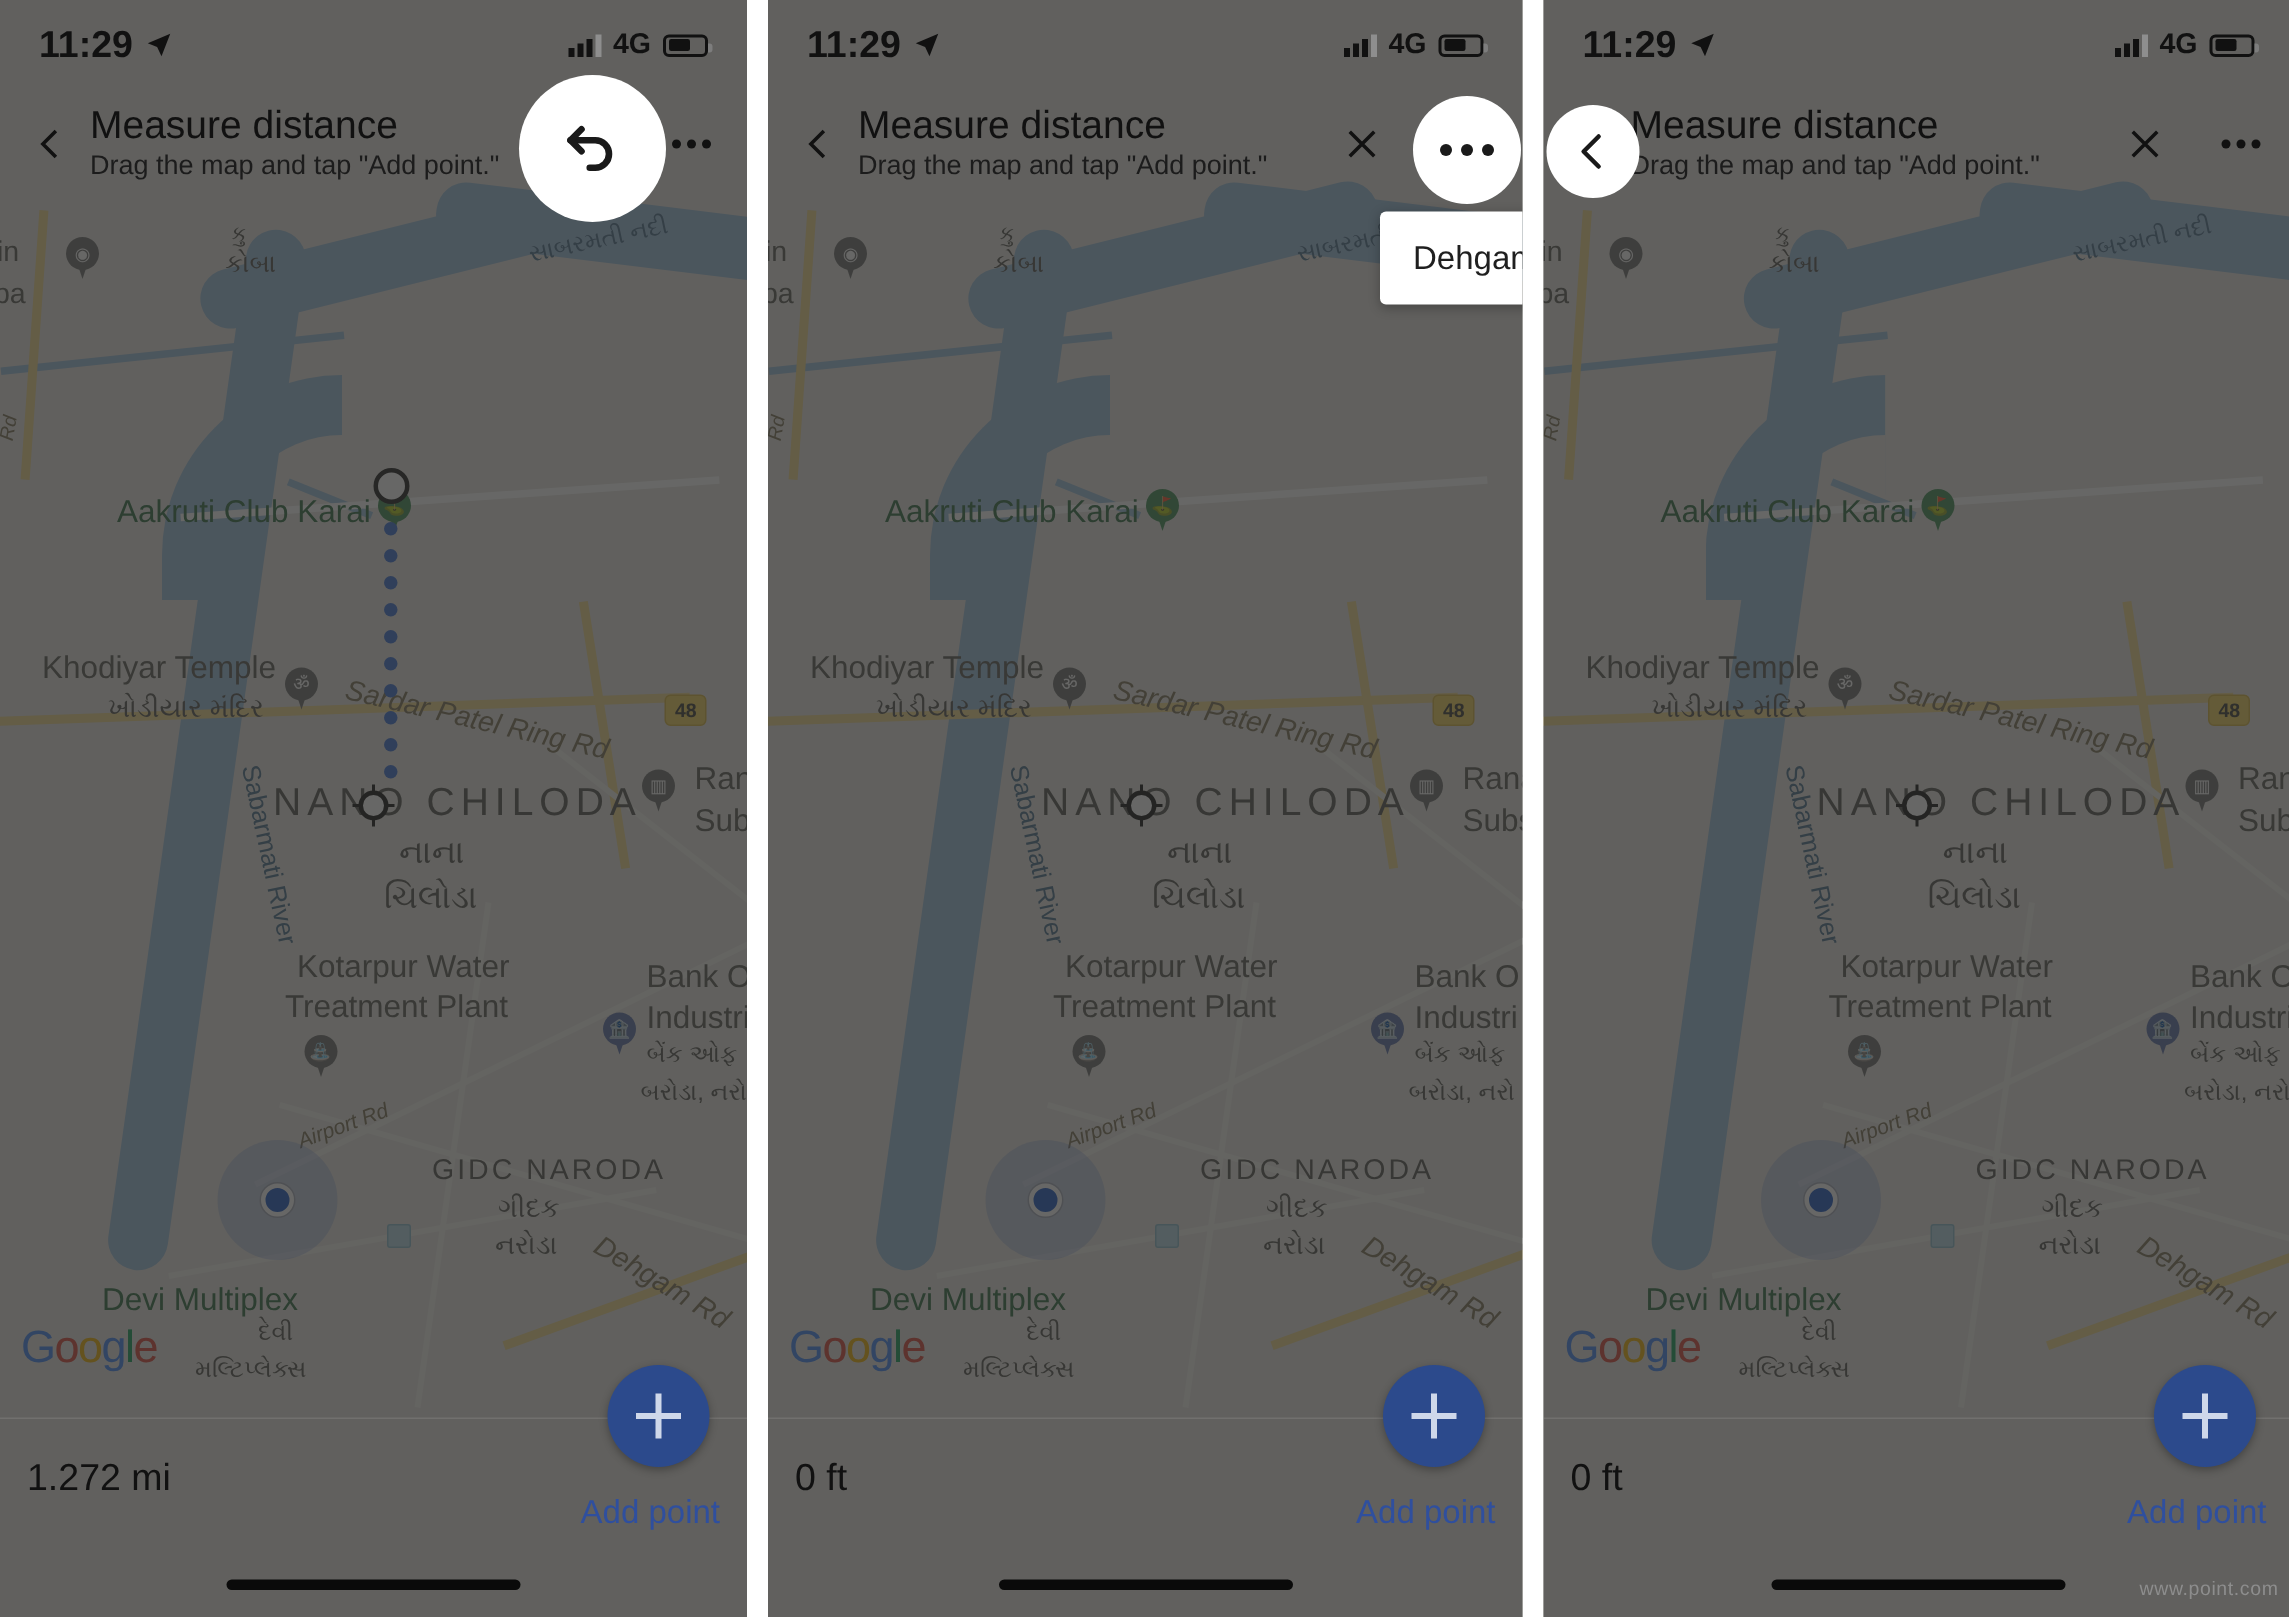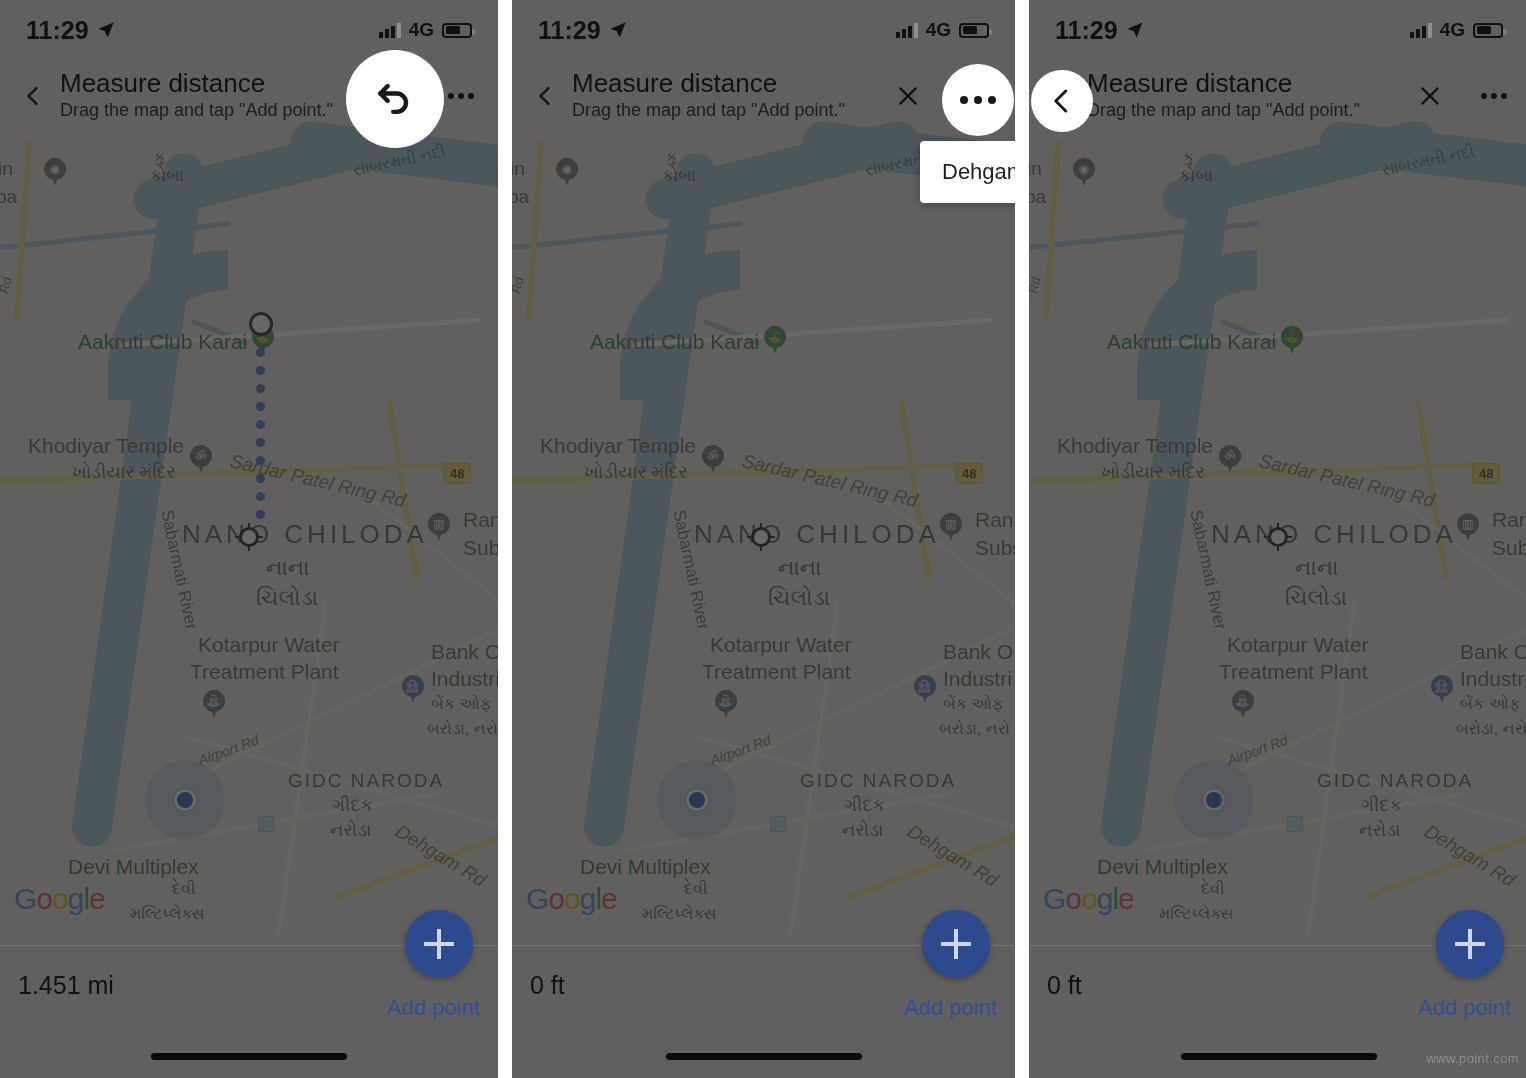--- a/index.html
+++ b/index.html
@@ -405,21 +405,21 @@
 
     <div class="spot undo">
       <svg class="undo-ico" viewBox="0 0 24 24" fill="none" stroke="#1a1a1a" stroke-width="2.4" stroke-linecap="round" stroke-linejoin="round">
         <path d="M4 9h9a5 5 0 0 1 0 10h-2"></path>
           <path d="M4 9l4-4M4 9l4 4"></path>
       </svg>
     </div>
 
     <div class="footer">
       <div class="footer-sep"></div>
-      <div class="dist">1.451 mi</div>
+      <div class="dist">1.272 mi</div>
       <div class="addpoint">Add point</div>
     </div>
     <div class="fab">
         <div class="plus"></div>
       </div>
     <div class="homebar"></div>
   </div>
 
   <div class="gap"></div>
 

